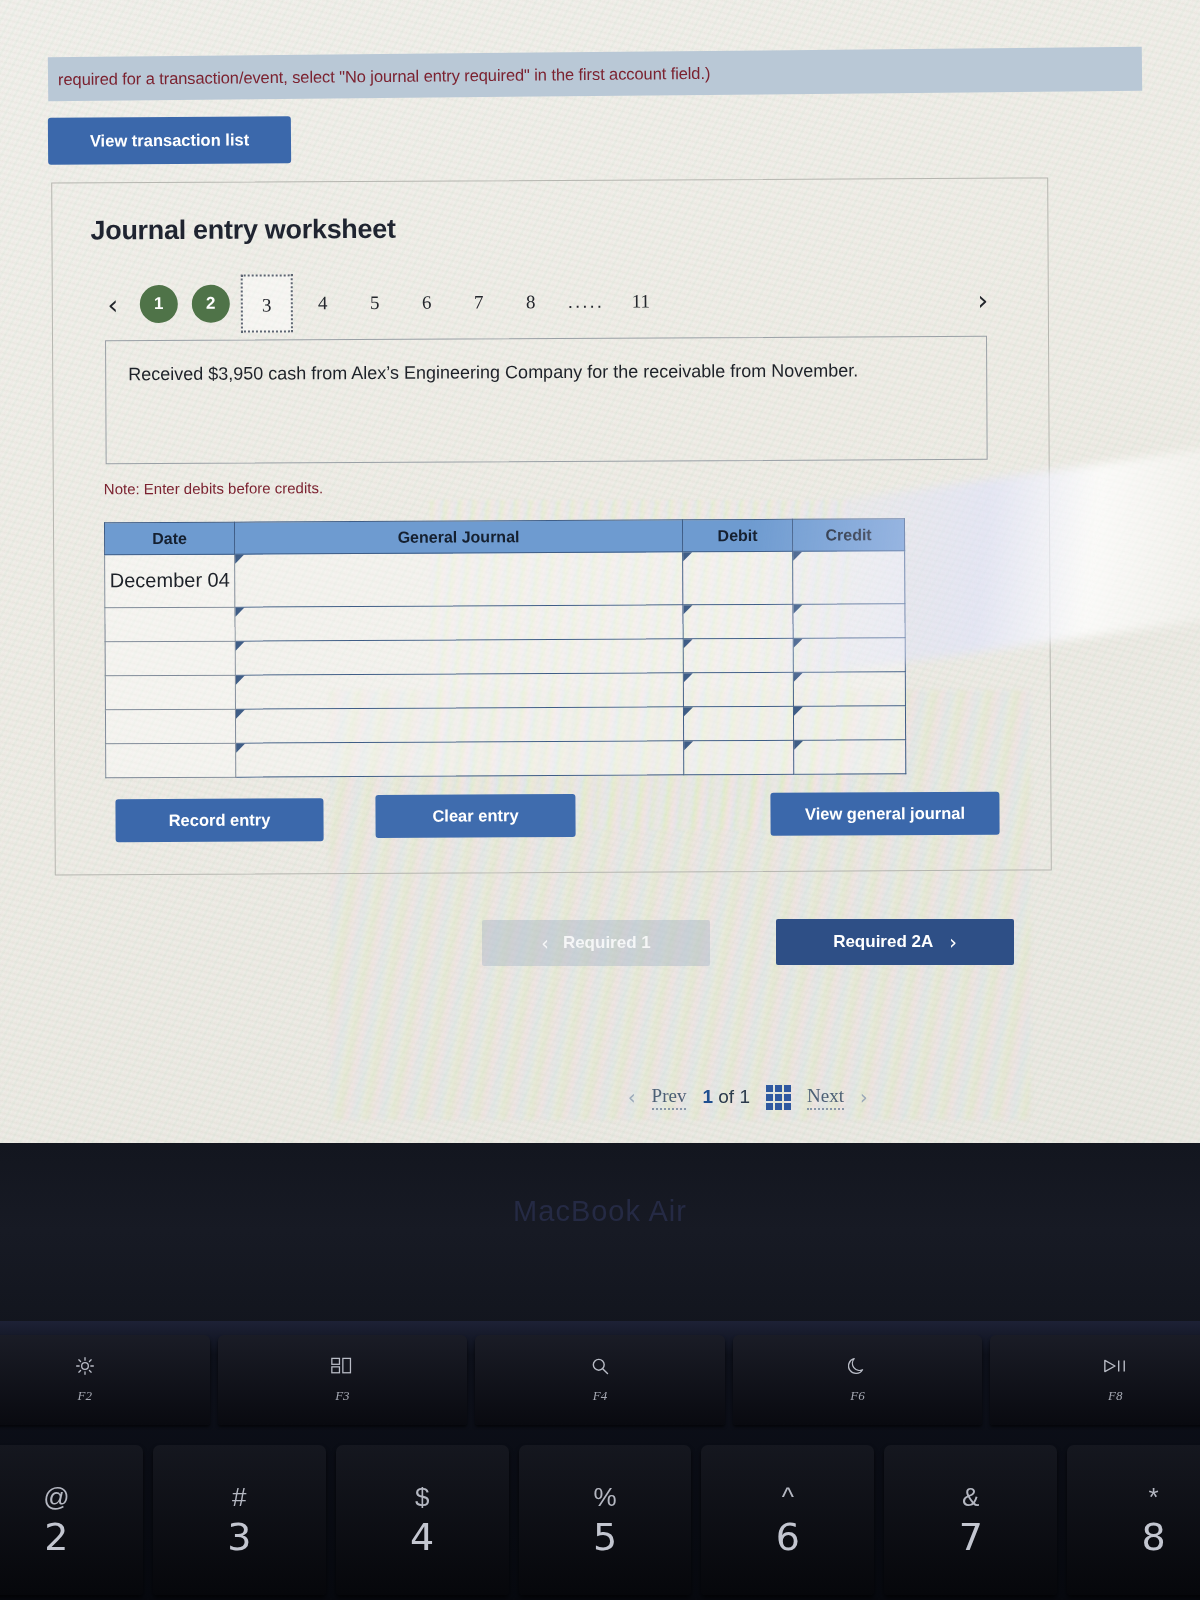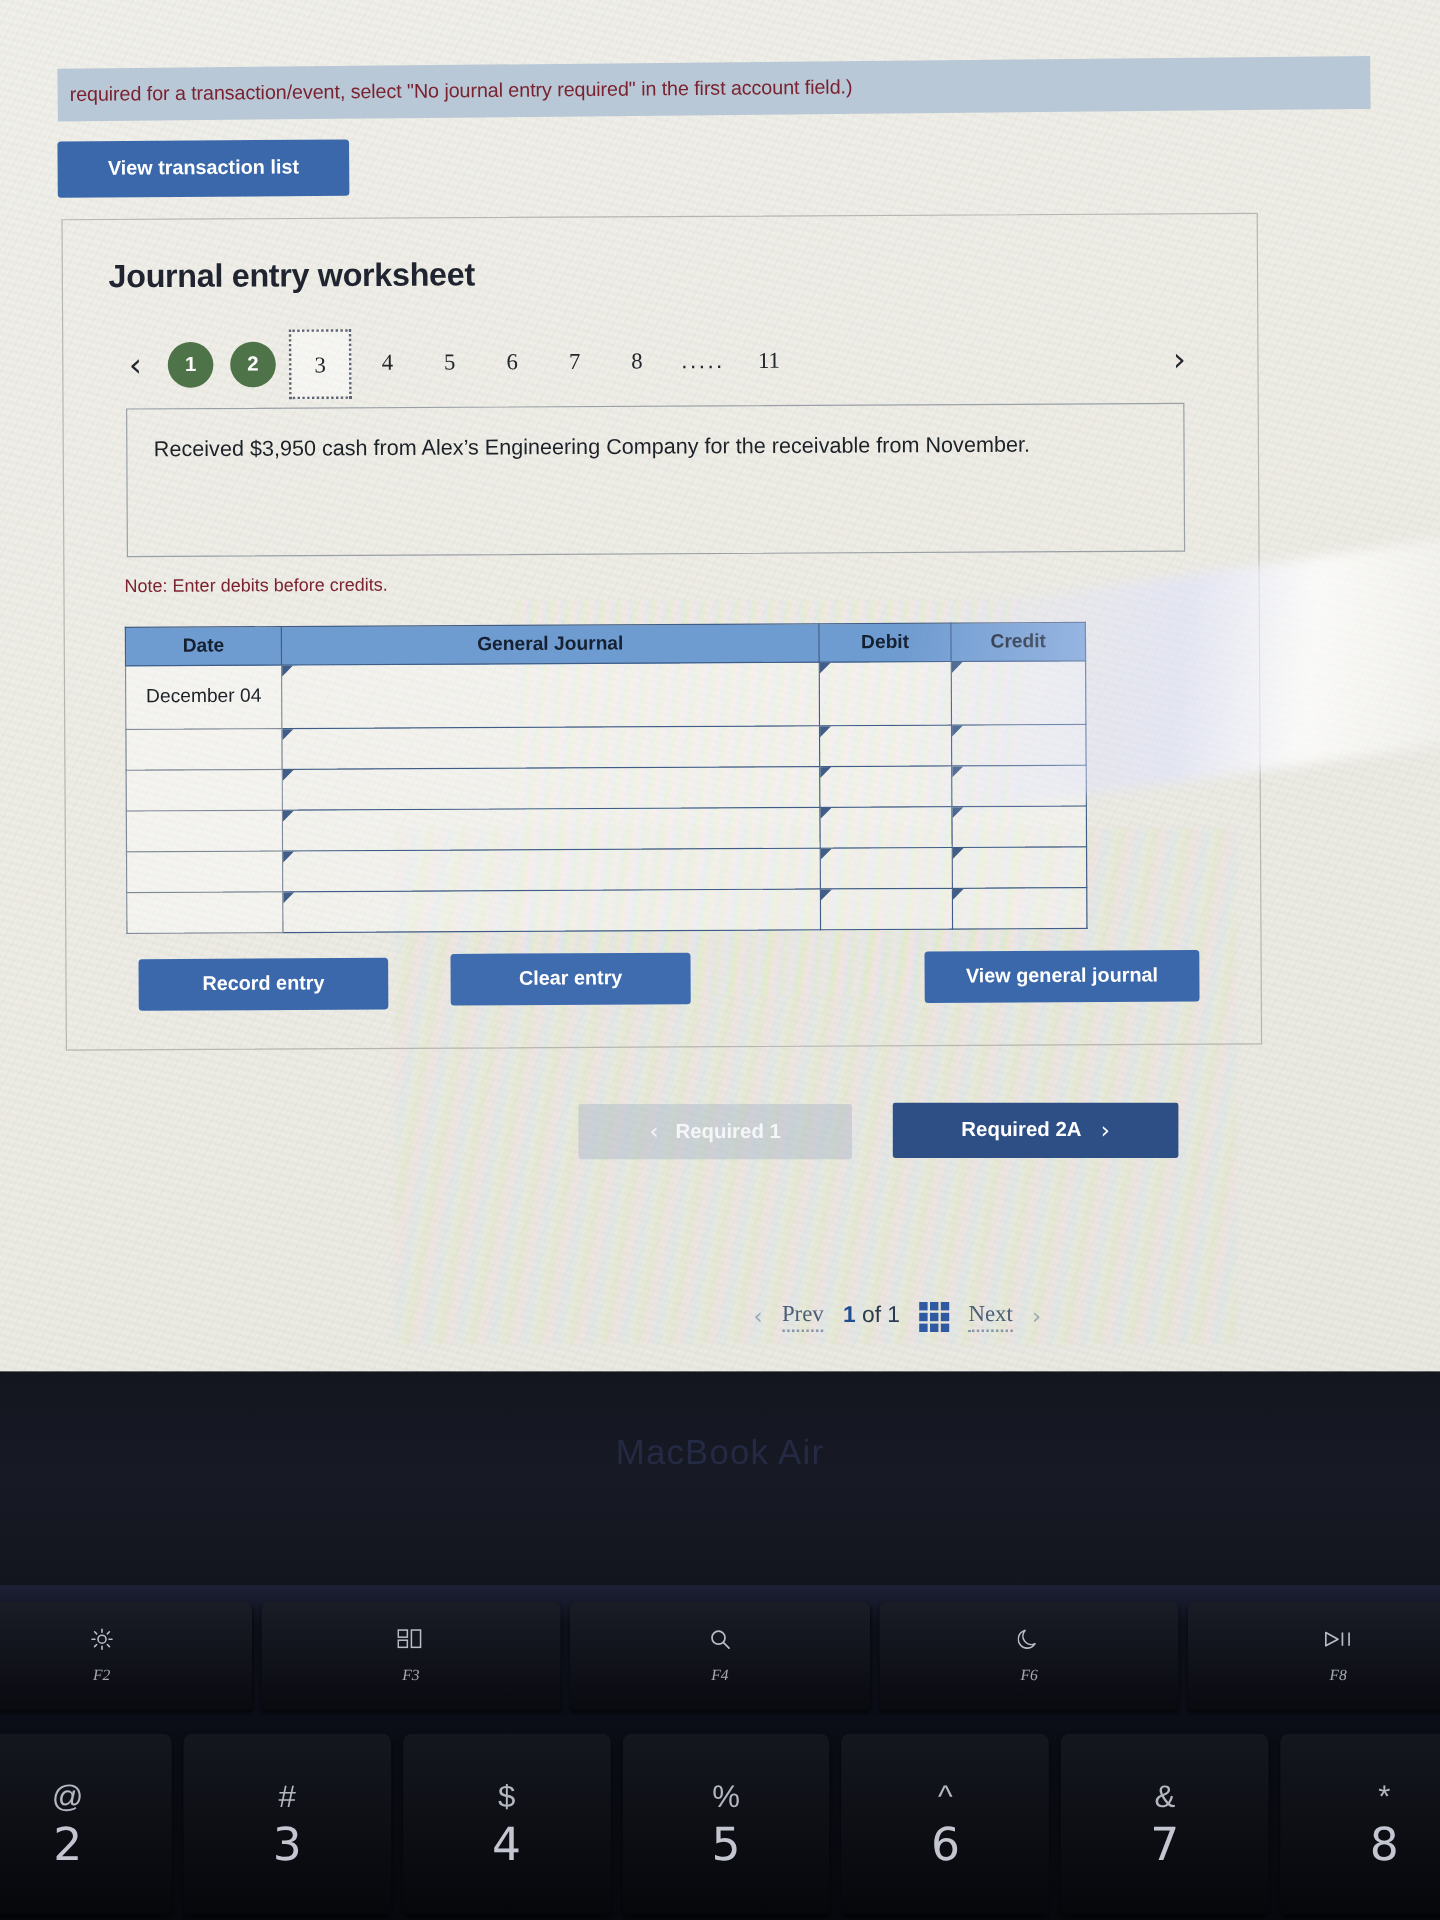--- a/index.html
+++ b/index.html
@@ -226,21 +226,21 @@
     border: 1px solid #3f5d86;
     background: rgba(255,255,255,0.34);
     padding: 0;
     position: relative;
     height: 33px;
   }
   #journal-table td.date-cell {
     border: 1px solid #7f8a99;
     background: rgba(255,255,255,0.42);
     text-align: center;
-    font-size: 16px;
+    font-size: 20px;
     color: #1d2128;
     line-height: 1.18;
   }
   #journal-table tr.first-row td { height: 52px; }
   
   td.dd::before {
     content: "";
     position: absolute;
     left: 0; top: 0;
     border-top: 9px solid #3f5d86;
@@ -282,21 +282,21 @@
     font-weight: bold;
     font-size: 17px;
     display: flex;
     align-items: center;
     justify-content: center;
     gap: 14px;
     border-radius: 2px;
   }
   #required-next {
     position: absolute;
-    left: 744px; top: 919px;
+    left: 776px; top: 919px;
     width: 238px; height: 46px;
     background: #2e4f86;
     color: #ffffff;
     font-weight: bold;
     font-size: 17px;
     display: flex;
     align-items: center;
     justify-content: center;
     gap: 16px;
     border-radius: 2px;

